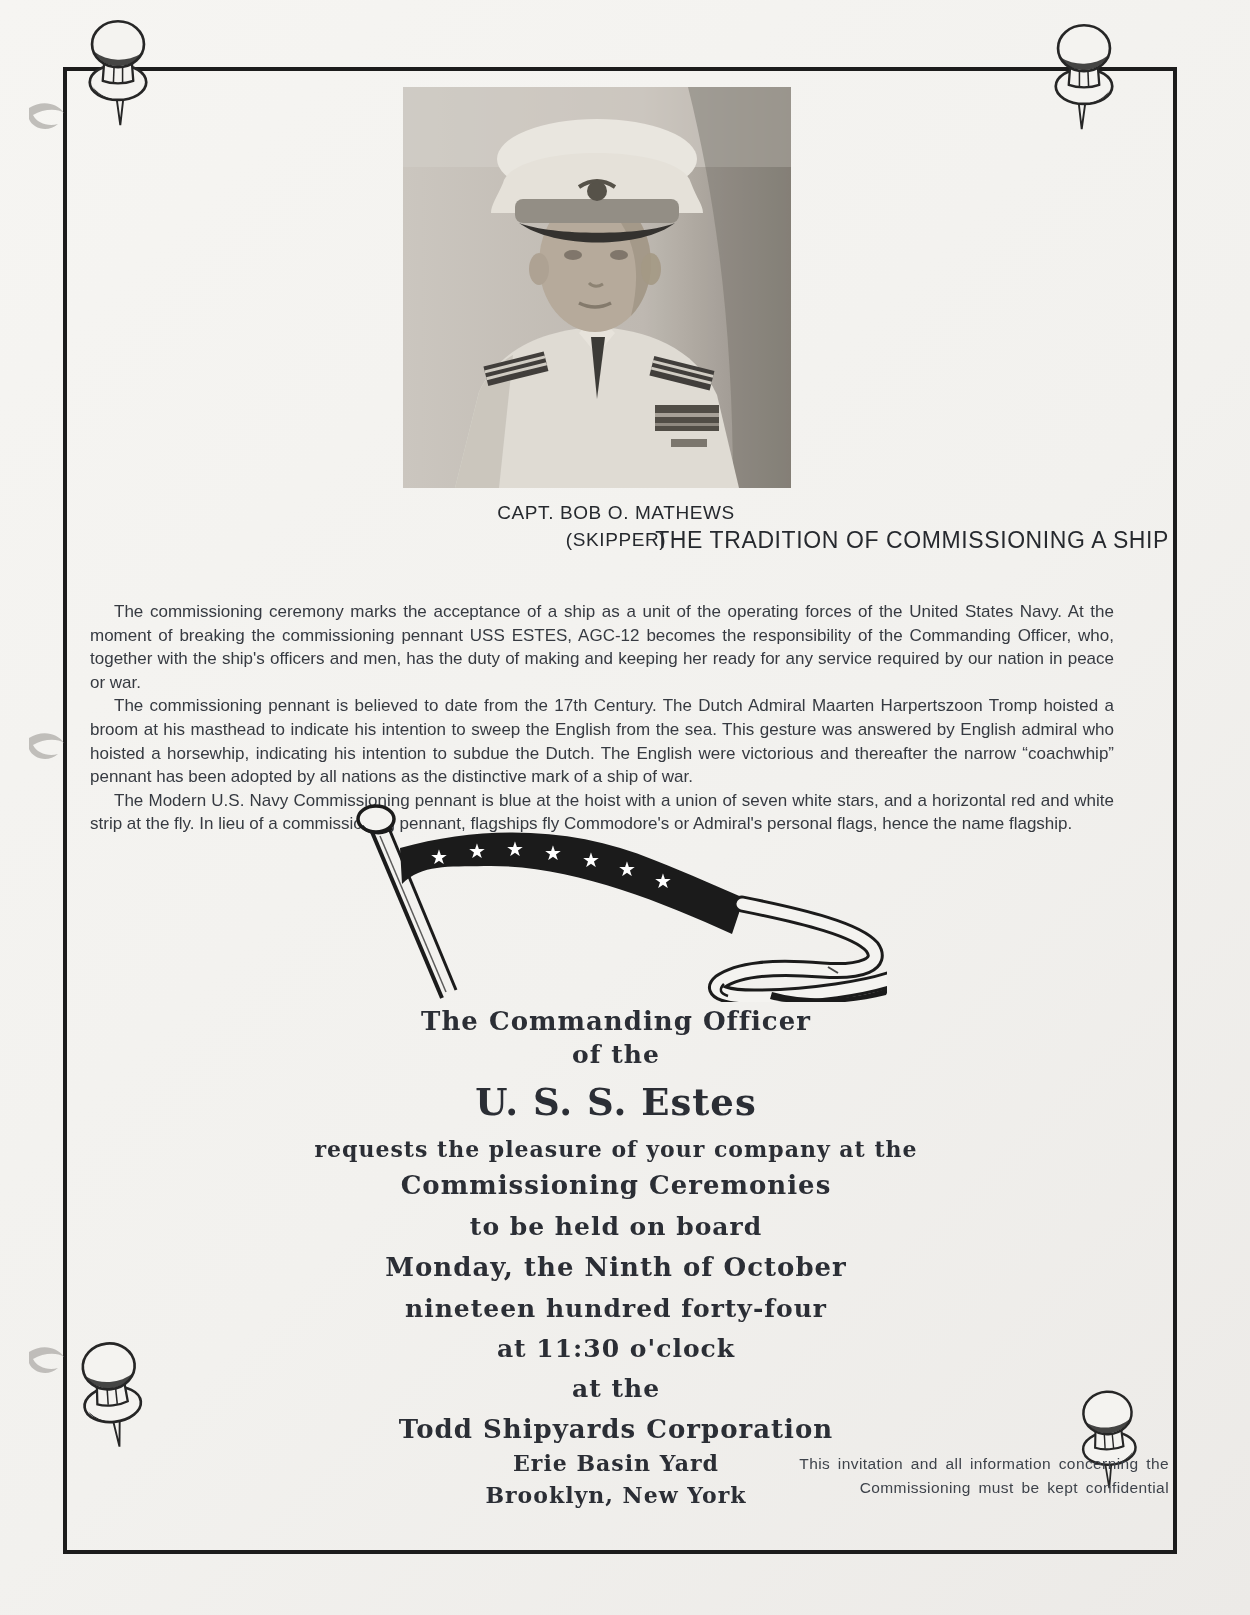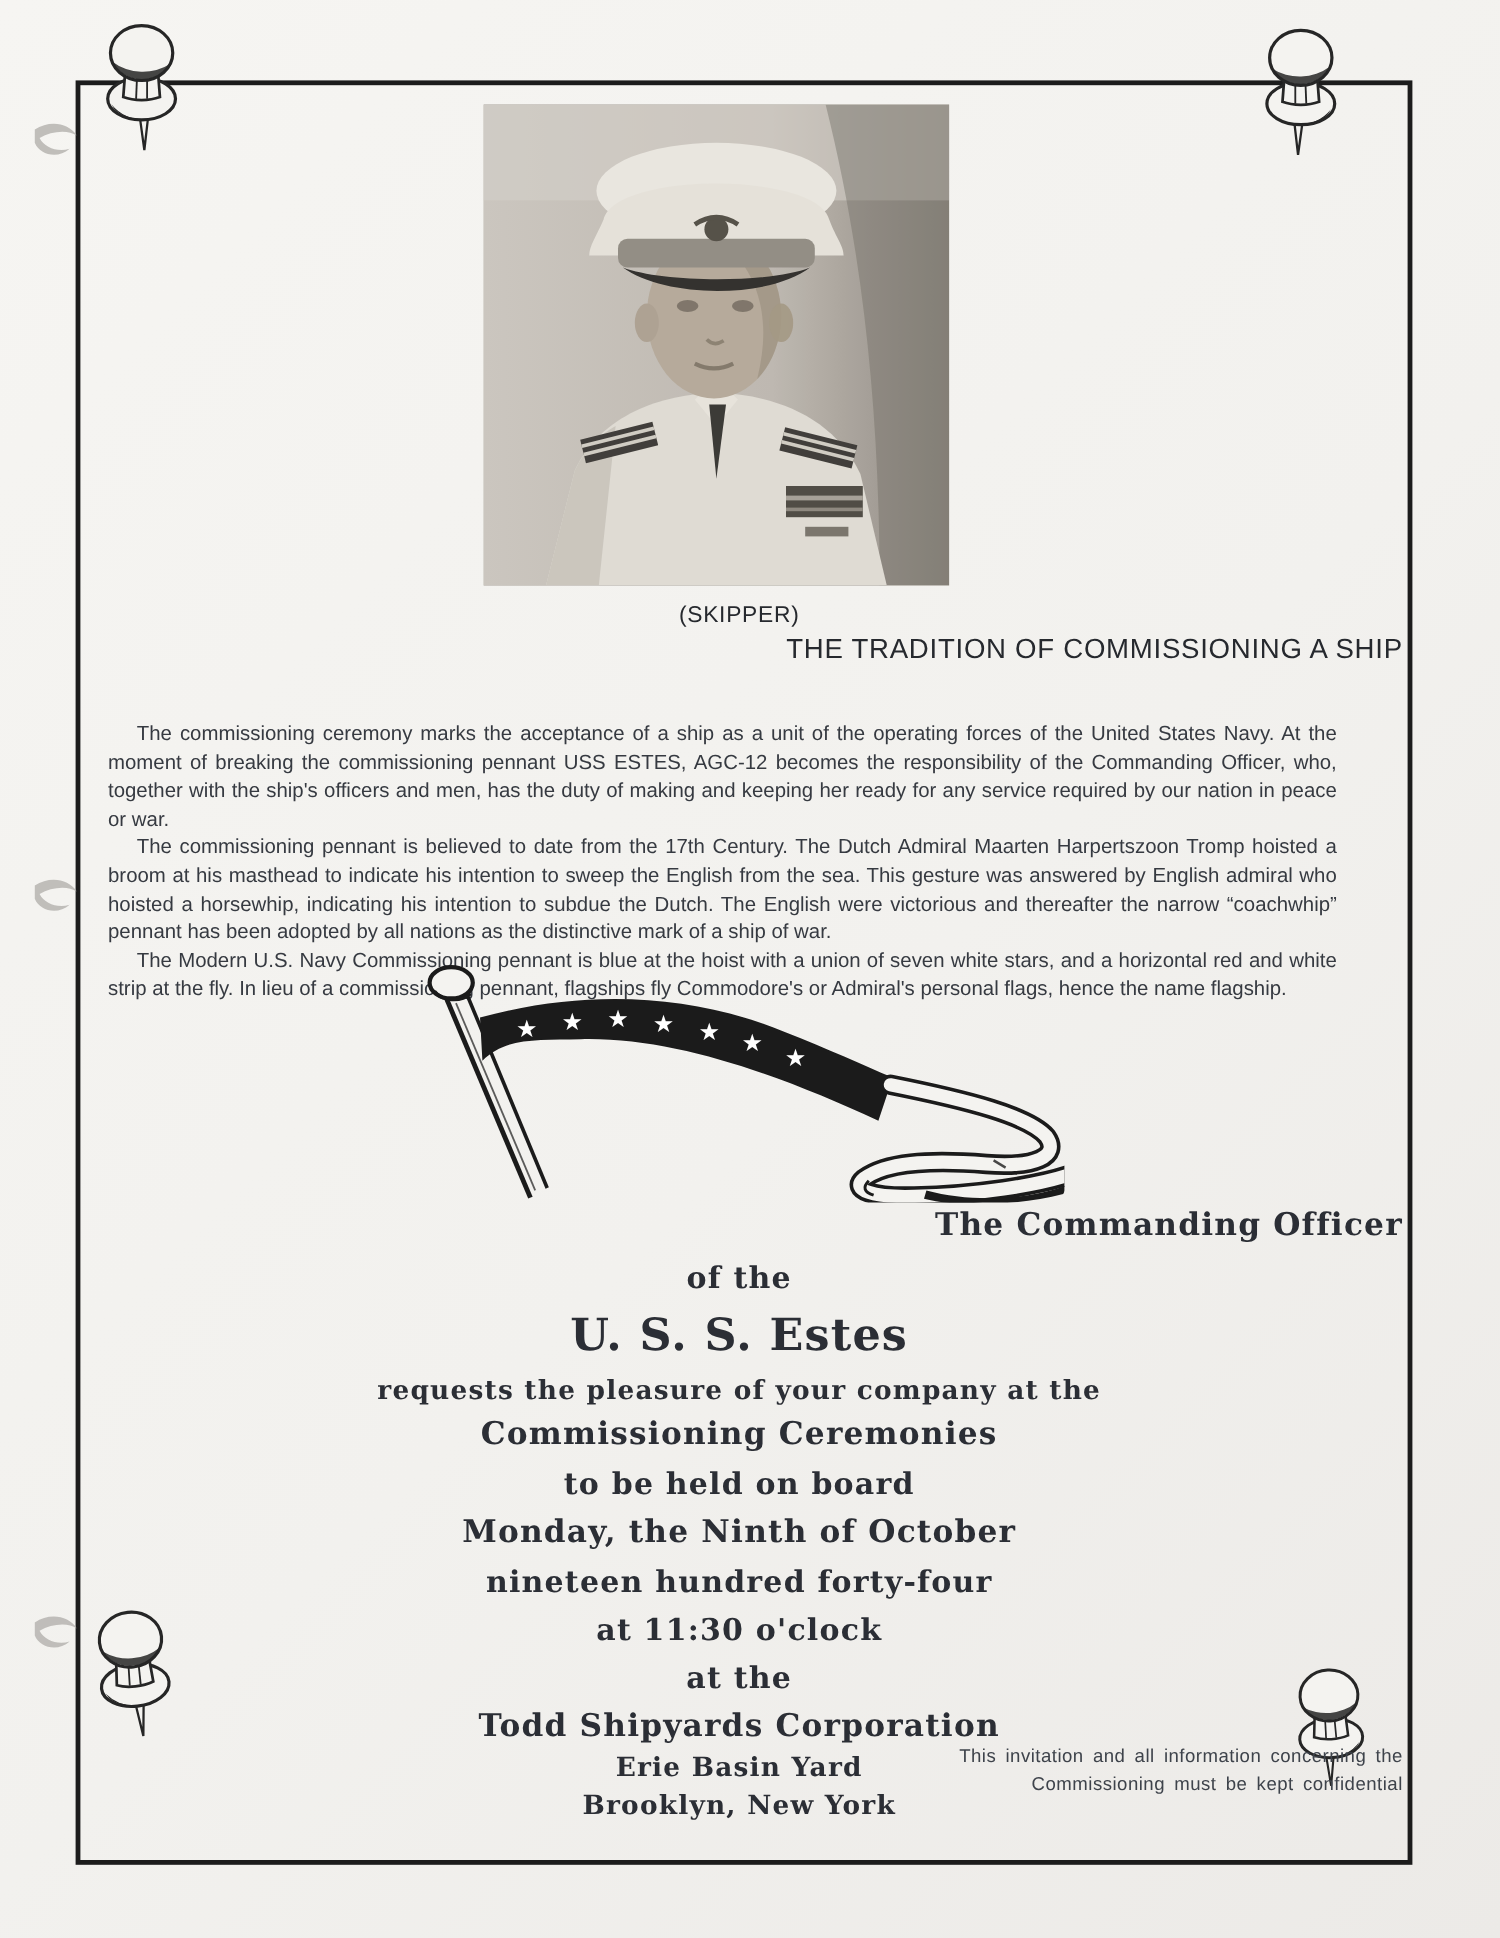--- a/index.html
+++ b/index.html
@@ -33,21 +33,21 @@
   .pennant{position:absolute;left:342px;top:802px;width:545px;height:200px;}
   .invitation{
     position:absolute;left:63px;top:1006px;width:1106px;text-align:center;
     font-family:"DejaVu Serif","Liberation Serif",serif;font-weight:bold;color:#2b2e35;
   }
   .invitation div{letter-spacing:1px;}
   .gothic-xl{font-size:37px;margin-bottom:12px;}
   .gothic-lg{font-size:26px;margin-bottom:12px;}
   .gothic-md{font-size:22px;margin-bottom:8px;}
   .gothic-sm{font-size:25px;margin-bottom:11px;}
-  .mb14{margin-bottom:14px;text-align:right;} .mb6{margin-bottom:6px;}
+  .mb14{margin-bottom:4px;} .mb6{margin-bottom:6px;}
   .footer-note{
     position:absolute;left:63px;top:1452px;width:1106px;text-align:right;
     color:#3e434b;font-size:15.5px;line-height:24px;letter-spacing:.4px;word-spacing:3px;
     font-weight:500;
   }
   .pin{position:absolute;}
   .curl{position:absolute;}
 </style>
 </head>
 <body>
@@ -159,20 +159,21 @@
       <rect x="112" y="112" width="164" height="24" rx="8" fill="#8f8a81"></rect>
       <path d="M116,136 C152,162 238,162 272,136 C240,149 150,149 116,136 Z" fill="#2c2a27"></path>
       <circle cx="194" cy="104" r="10" fill="#504b42"></circle>
       <path d="M176,100 q18,-12 36,0" stroke="#504b42" stroke-width="4" fill="none"></path>
 
       <rect width="388" height="401" fill="#ffffff" opacity=".04"></rect>
     </svg>
   </div>
 
   <div class="caption">
+    <div>CAPT. BOB O. MATHEWS</div>
     <div>(SKIPPER)</div>
   </div>
 
   <div class="heading">THE TRADITION OF COMMISSIONING A SHIP</div>
 
   <div class="body-text">
     <p>The commissioning ceremony marks the acceptance of a ship as a unit of the operating forces of the United States Navy. At the moment of breaking the commissioning pennant USS ESTES, AGC-12 becomes the responsibility of the Commanding Officer, who, together with the ship's officers and men, has the duty of making and keeping her ready for any service required by our nation in peace or war.</p>
     <p>The commissioning pennant is believed to date from the 17th Century. The Dutch Admiral Maarten Harpertszoon Tromp hoisted a broom at his masthead to indicate his intention to sweep the English from the sea. This gesture was answered by English admiral who hoisted a horsewhip, indicating his intention to subdue the Dutch. The English were victorious and thereafter the narrow “coachwhip” pennant has been adopted by all nations as the distinctive mark of a ship of war.</p>
     <p>The Modern U.S. Navy Commissioning pennant is blue at the hoist with a union of seven white stars, and a horizontal red and white strip at the fly. In lieu of a commissioning pennant, flagships fly Commodore's or Admiral's personal flags, hence the name flagship.</p>
   </div>

